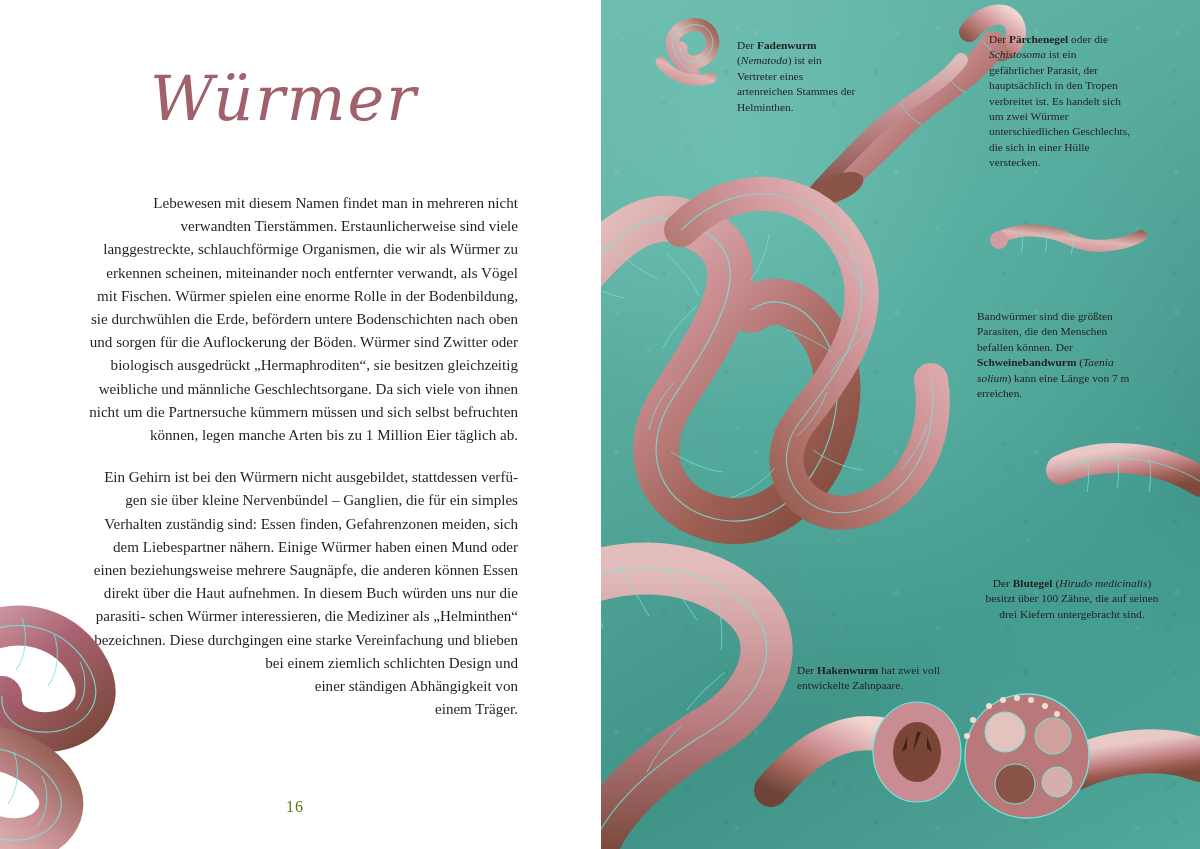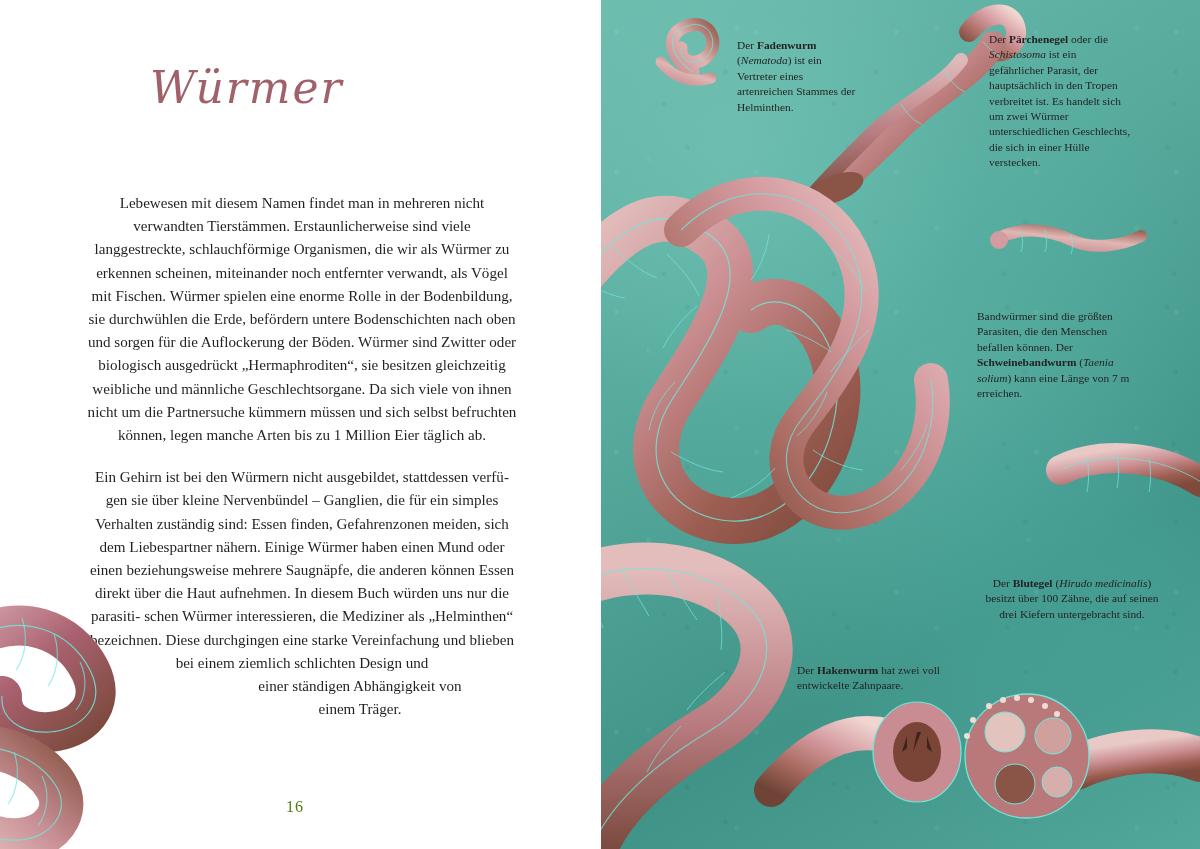--- a/index.html
+++ b/index.html
@@ -22,34 +22,34 @@
     width: 601px; height: 849px;
     background: #ffffff;
     overflow: hidden;
   }
   .title {
     position: absolute;
     left: 150px;
     top: 62px;
     font-family: "DejaVu Serif", serif;
     font-style: italic;
-    font-size: 44px;
+    font-size: 62px;
     letter-spacing: 2px;
     color: #a0616b;
     white-space: nowrap;
   }
   .body-col {
     position: absolute;
     left: 86px;
     top: 192px;
     width: 432px;
     font-size: 15.1px;
     line-height: 23.2px;
     color: #231f20;
-    text-align: center;
+    text-align: right;
   }
   .body-col p { margin: 0 0 19px 0; }
   .body-col p.p2 { margin-top: 7px; }
   .ind1 { padding-left: 0px; }
   .ind3 { display:block; padding-left: 116px; }
   .ind4 { display:block; padding-left: 116px; }
 
   .page-number {
     position: absolute;
     left: 286px;

